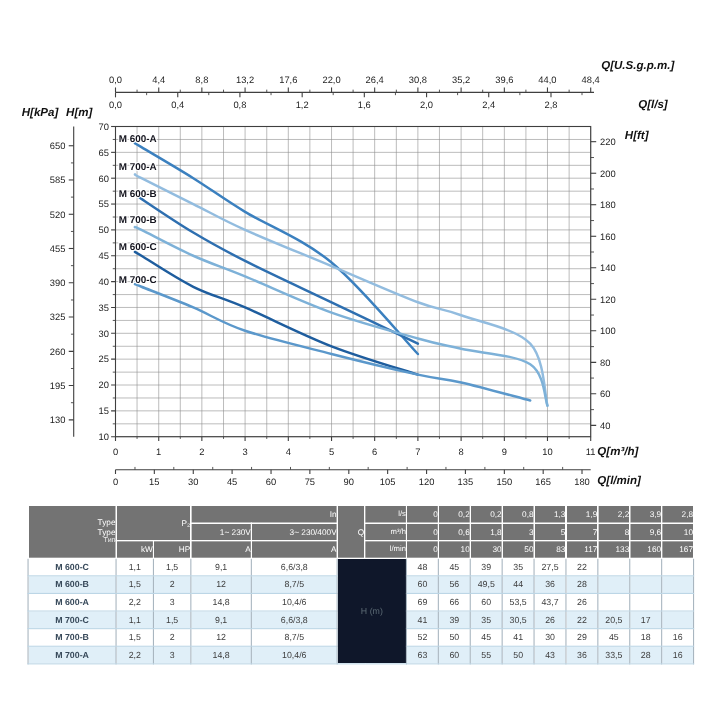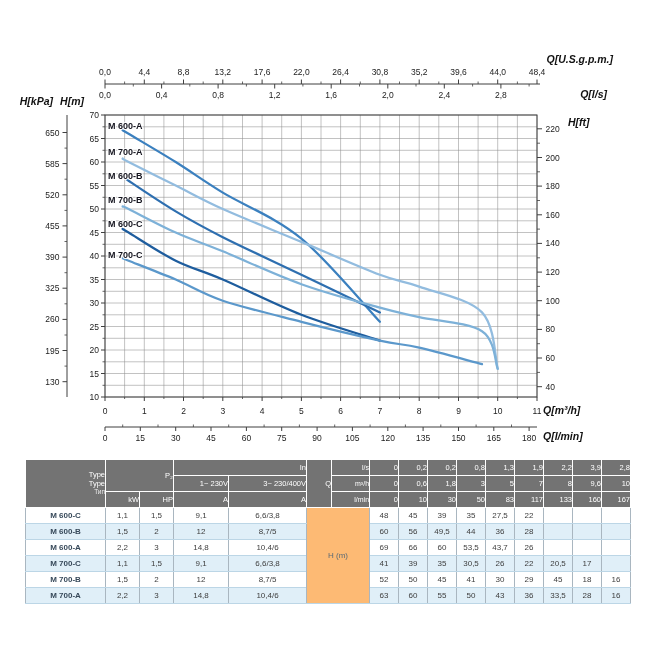--- a/index.html
+++ b/index.html
@@ -12,21 +12,21 @@
           font-size:7.5px;font-weight:normal;text-align:right;line-height:1;}
   .hdr td.uc{font-size:7px;}
   .type-h div{line-height:1.15;}
   .type-h .tl2{font-size:6.5px;opacity:.85;}
   tbody tr{height:16px;}
   tbody td{border-left:1px solid #a9b6c0;border-right:1px solid #a9b6c0;
            border-top:1px solid #bcd6e6;border-bottom:1px solid #bcd6e6;
            font-size:8px;color:#3d3d3d;text-align:center;line-height:1;}
   tbody tr.stripe td{background:#e0eff8;}
   tbody td.tc{font-weight:bold;color:#37495a;}
-  tbody td.hm{background:#fdba74;color:#5c6b75;}
+  tbody td.hm{background:#0f172a;color:#5c6b75;}
   svg text{fill:#222;}
   .tick-lbl{font-size:8.5px;}
   .unit-lbl{font-size:10.5px;font-weight:bold;font-style:italic;fill:#111;}
   .curve-lbl{font-size:9px;font-weight:bold;fill:#15151f;paint-order:stroke;stroke:#ffffff;stroke-width:2px;}
 </style>
 </head>
 <body>
 
 <div id="chart-wrap">
   <svg id="chart-svg" width="650" height="455" viewBox="0 0 650 455" xmlns="http://www.w3.org/2000/svg">

